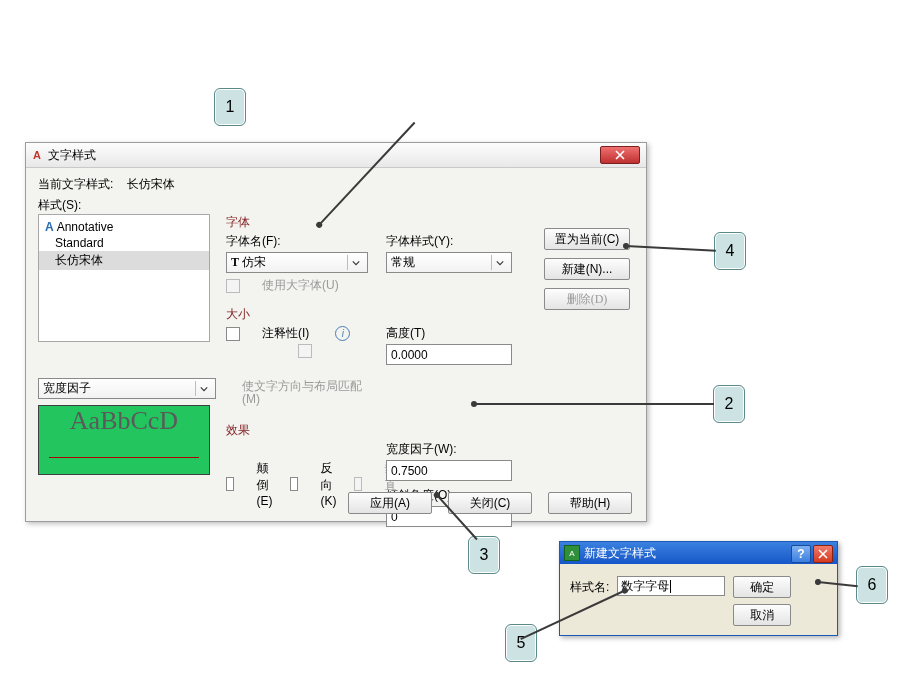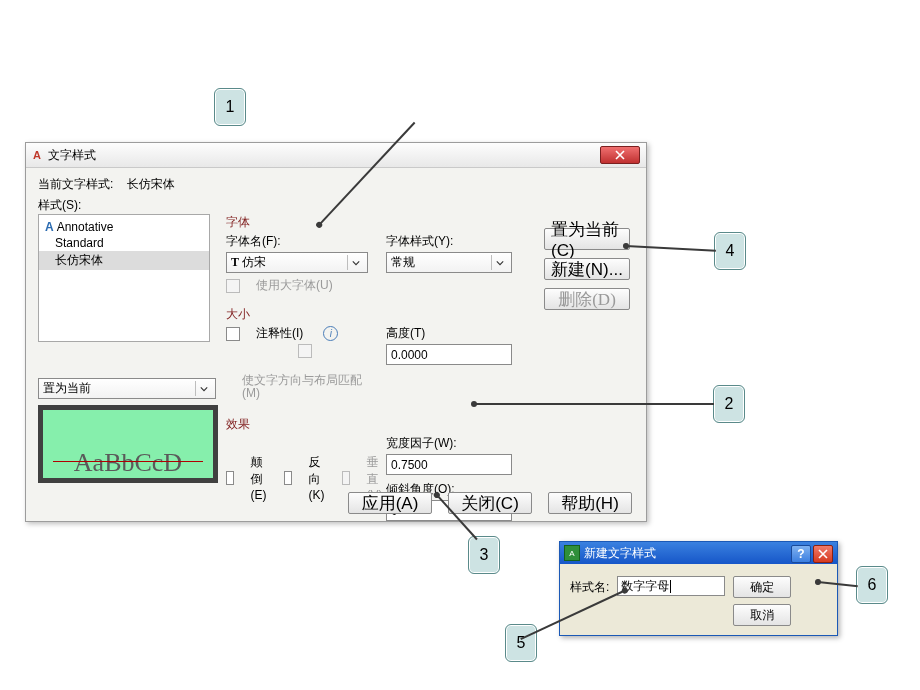--- a/index.html
+++ b/index.html
@@ -22,29 +22,29 @@
   .listbox .a-icon{color:#2a6ab0;font-weight:bold;margin-right:3px;}
   .listbox .indent{padding-left:16px;}
 
   .section-label{color:#7f1d1d;margin-bottom:2px;}
   .field-label{margin-bottom:2px;}
   .select,.textin{height:19px;border:1px solid #8a8a8a;background:linear-gradient(#fff,#f2f2f2);display:flex;align-items:center;padding:0 4px;position:relative;font-size:12px;}
   .select .caret{position:absolute;right:3px;top:2px;width:16px;height:15px;border-left:1px solid #bdbdbd;display:flex;align-items:center;justify-content:center;}
   .select .caret svg{width:8px;height:8px;}
   .textin{background:#fff;}
   .disabled{color:#9a9a9a;}
-  .chk{display:flex;align-items:center;gap:16px;}
+  .chk{display:flex;align-items:center;gap:22px;}
   .chk .box{width:12px;height:12px;border:1px solid #8a8a8a;background:#fff;}
   .chk.disabled .box{border-color:#bbb;background:#f4f4f4;}
   .info-icon{display:inline-flex;width:13px;height:13px;border:1px solid #4a7db8;border-radius:50%;color:#4a7db8;align-items:center;justify-content:center;font-size:10px;font-style:italic;margin-left:4px;}
 
-  .btn{height:20px;border:1px solid #8a8a8a;background:linear-gradient(#fdfdfd,#e4e4e4);display:flex;align-items:center;justify-content:center;padding:0 6px;font-size:17px;border-radius:2px;}
+  .btn{height:20px;border:1px solid #8a8a8a;background:linear-gradient(#fdfdfd,#e4e4e4);display:flex;align-items:center;justify-content:center;padding:0 6px;font-size:12px;border-radius:2px;}
   .btn.disabled{color:#9a9a9a;font-family:Liberation Serif, serif;}
 
-  .preview{border:5px solid #404040;background:#86efac;width:170px;height:68px;display:flex;align-items:flex-end;justify-content:center;position:relative;overflow:hidden;}
+  .preview{border:1px solid #404040;background:#22c55e;width:170px;height:68px;display:flex;align-items:flex-start;justify-content:center;position:relative;overflow:hidden;}
   .preview .txt{font-family:"Times New Roman","SimSun",serif;font-size:26px;color:#5a5a5a;}
   .preview .uline{position:absolute;left:10px;right:10px;bottom:16px;height:1px;background:#b00000;}
 
   .footer-btns{position:absolute;right:14px;bottom:8px;display:flex;gap:16px;}
   .footer-btns .btn{width:70px;}
 
   
   .dlg-new{position:absolute;left:559px;top:541px;width:277px;height:93px;background:#ece9d8;border:1px solid #1b59b6;box-shadow:2px 2px 5px rgba(0,0,0,.3);}
   .tb2{height:22px;background:linear-gradient(#3a81e0,#1656c8);display:flex;align-items:center;padding:0 4px;color:#fff;position:relative;}
   .tb2 .icon2{width:14px;height:14px;background:#2f8f3a;border:1px solid #14611c;margin-right:4px;display:flex;align-items:center;justify-content:center;font-size:8px;}
@@ -87,21 +87,21 @@
     <div style="display:flex;gap:18px;">
 
       <div style="width:170px;">
         <div class="listbox">
           <div class="item"><span class="a-icon">A</span><span>Annotative</span></div>
           <div class="item indent"><span>Standard</span></div>
           <div class="item indent sel"><span>长仿宋体</span></div>
         </div>
         <div style="height:36px;"></div>
         <div class="select" style="width:168px;">
-          <span>置为当前</span>
+          <span>宽度因子</span>
           <span class="caret">
                 <svg viewBox="0 0 10 10">
                   <path d="M1 3 L5 7 L9 3" fill="none" stroke="#333" stroke-width="1.4"></path>
                 </svg>
               </span>
         </div>
         <div style="height:6px;"></div>
         <div class="preview">
           <span class="txt">AaBbCcD</span>
           <div class="uline"></div>

